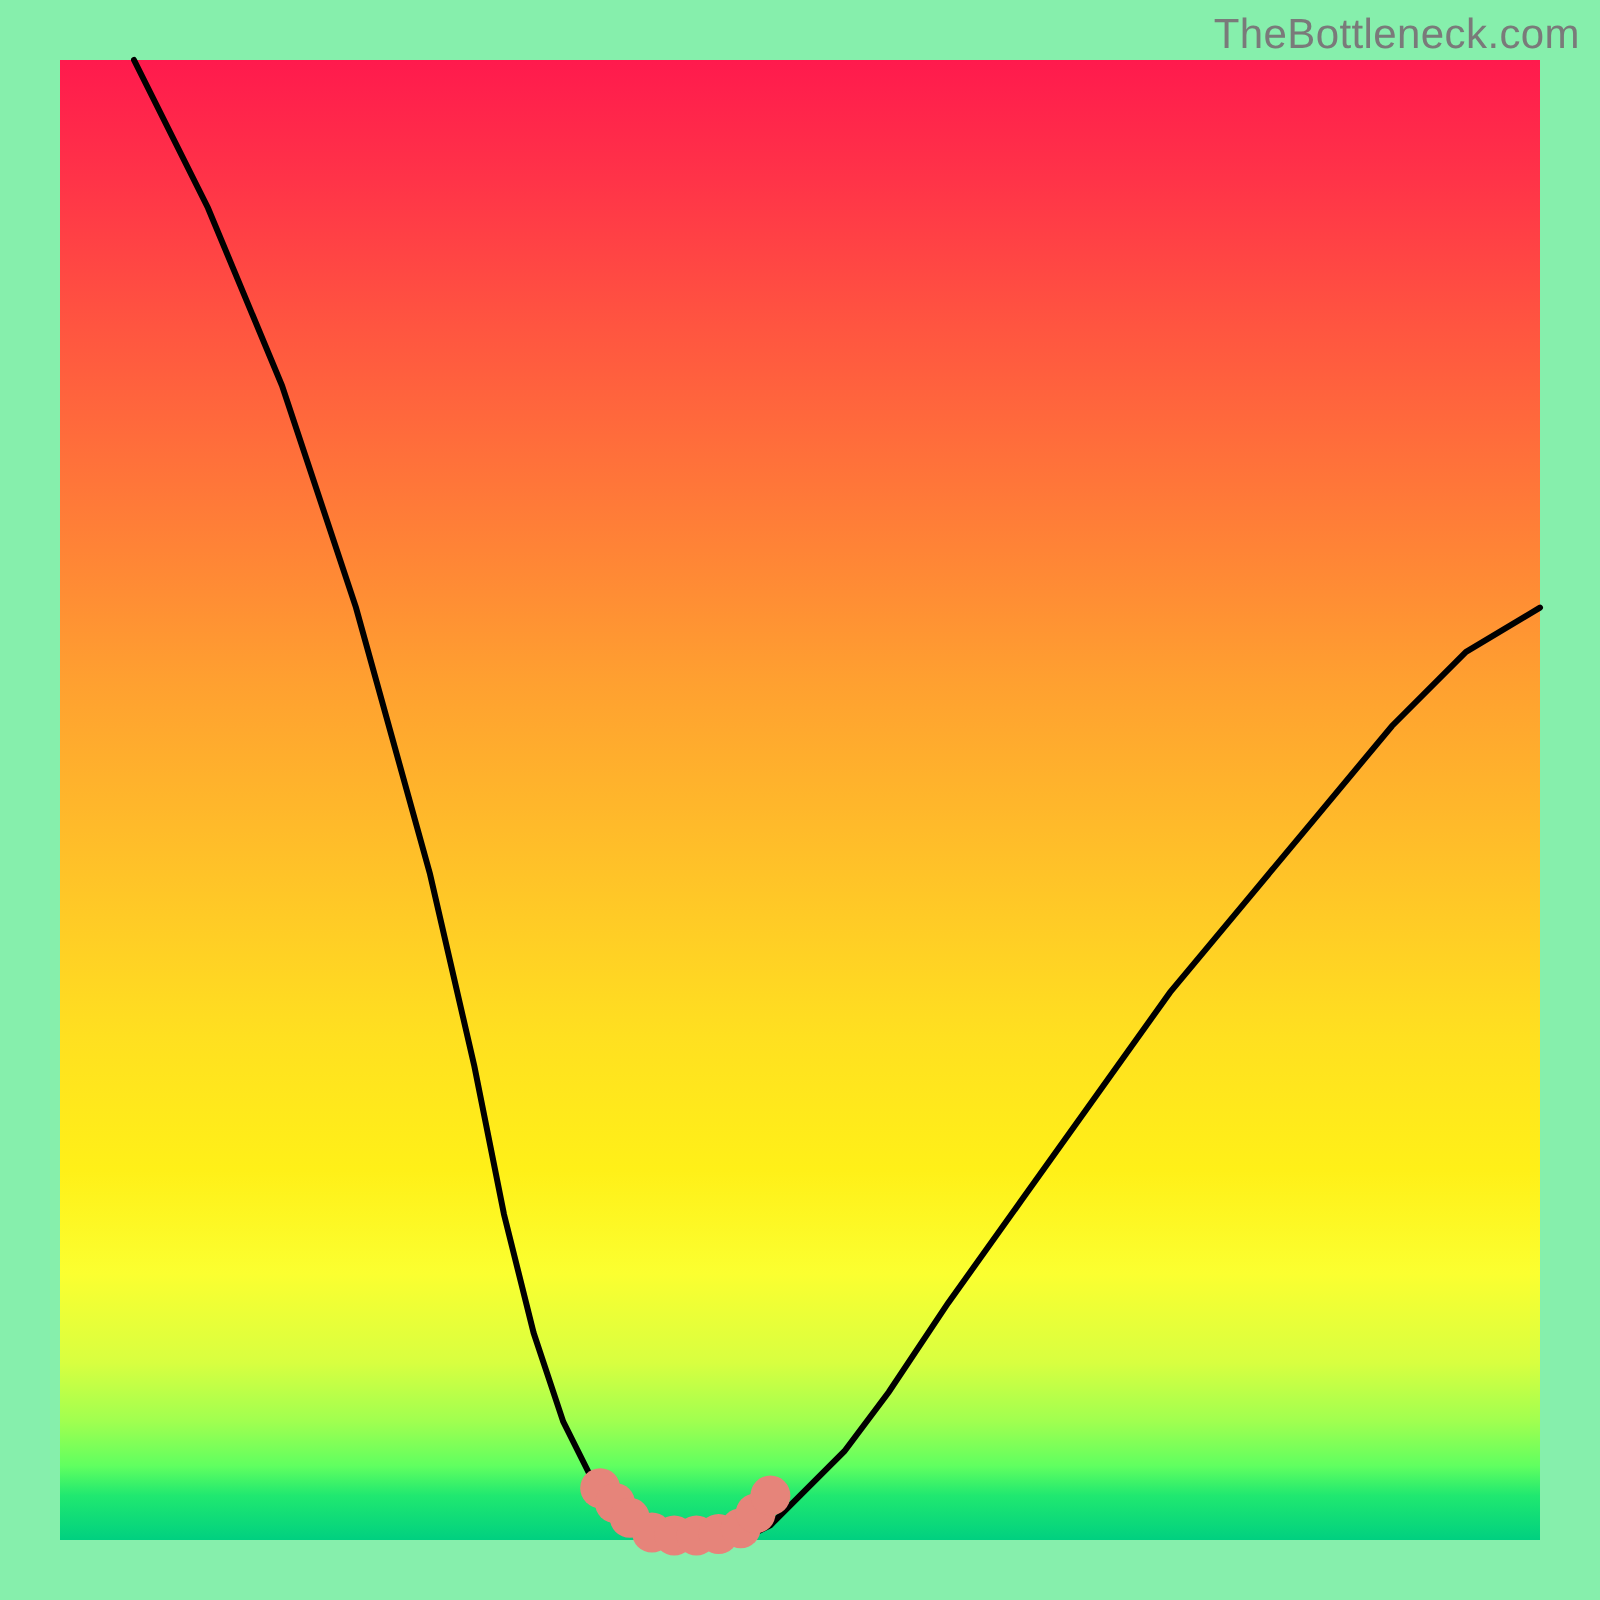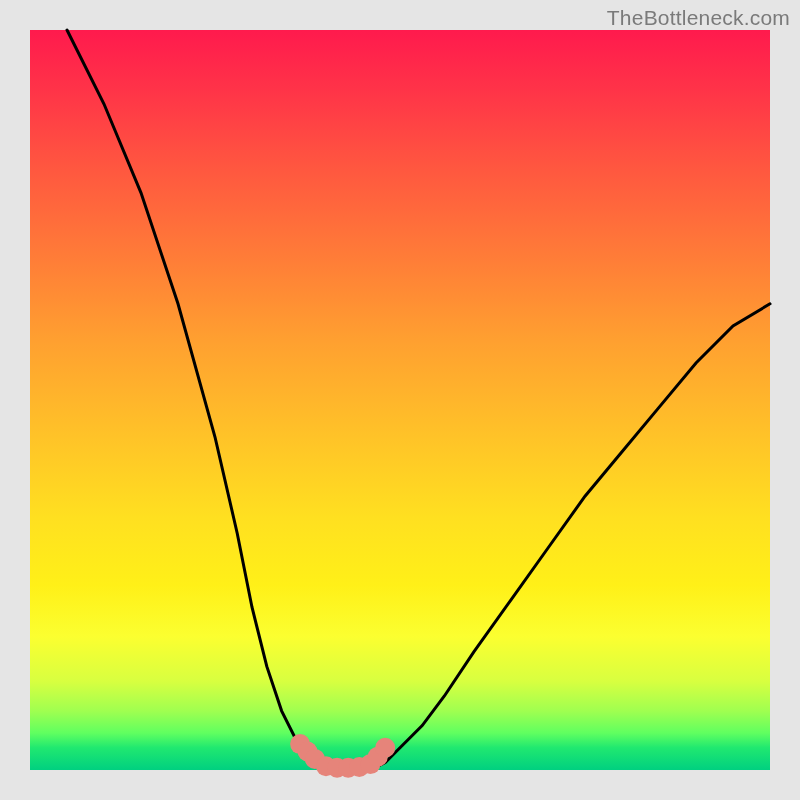--- a/index.html
+++ b/index.html
@@ -1,21 +1,21 @@
 <!DOCTYPE html>
 <html><head>
 <meta charset="utf-8">
 <style>
   * { margin: 0; padding: 0; box-sizing: border-box; }
   html, body { width: 800px; height: 800px; overflow: hidden; background: #000; }
   .frame {
     position: relative;
     width: 800px;
     height: 800px;
-    background: #e5e5e5;
+    background: #86efac;
   }
   .plot-area {
     position: absolute;
     left: 30px;
     top: 30px;
     width: 740px;
     height: 740px;
     background: linear-gradient(to bottom,
       #ff1a4d 0%,
       #ff3348 8%,

